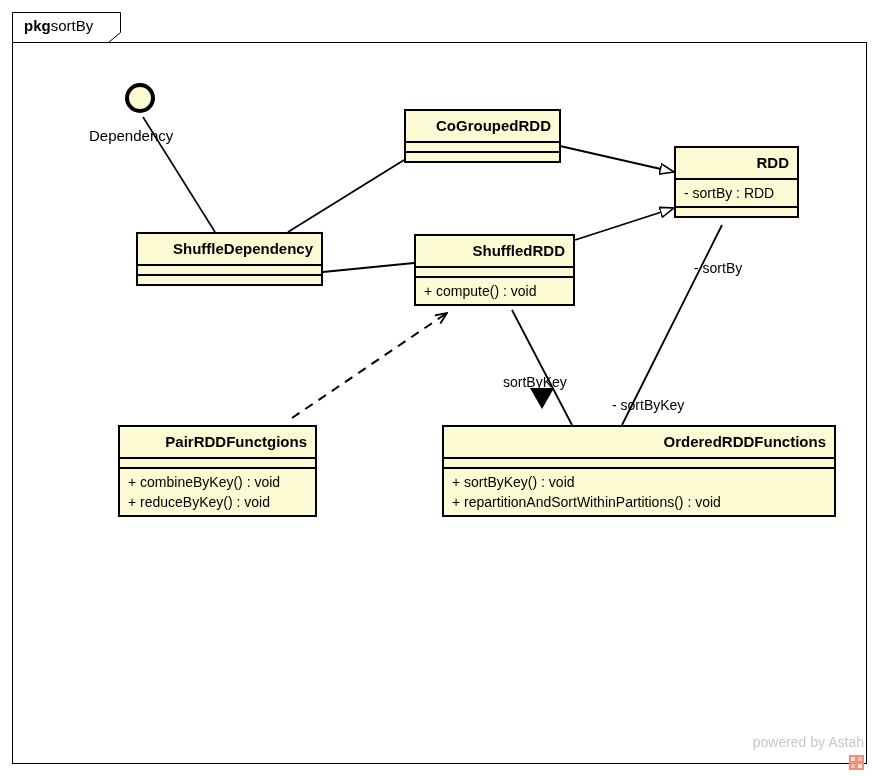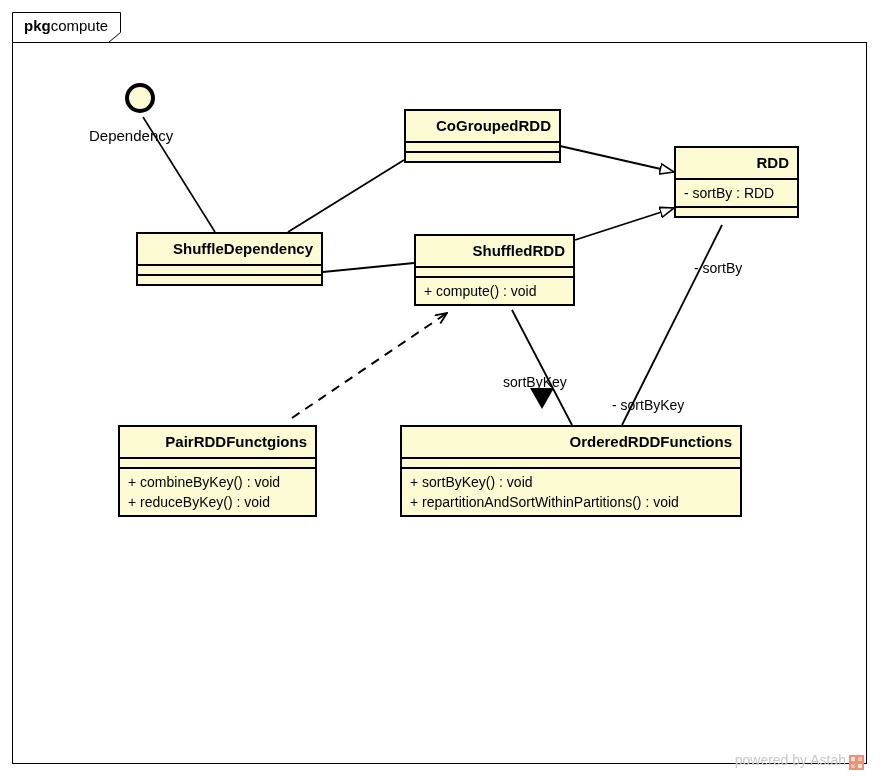--- a/index.html
+++ b/index.html
@@ -137,41 +137,42 @@
   #watermark {
     position: absolute;
     right: 16px;
     bottom: 8px;
     display: flex;
     align-items: flex-end;
     gap: 3px;
     font-size: 14px;
     color: #c8c8c8;
     white-space: nowrap;
+    flex-direction: column;
   }
   #watermark-logo {
     display: inline-block;
     width: 15px;
     height: 15px;
     position: relative;
     top: 2px;
   }
 </style>
 </head>
 <body>
 
 <div id="canvas">
 
   <div id="package-frame">
     <div id="package-body"></div>
     <div id="package-tab">
       <svg width="109" height="31" viewBox="0 0 109 31" xmlns="http://www.w3.org/2000/svg">
         <path d="M0.5,0.5 L108.5,0.5 L108.5,20.5 L96.5,30.5 L0.5,30.5 Z" fill="#ffffff" stroke="#000000" stroke-width="1"></path>
       </svg>
-      <div id="package-tab-label"><span class="kw">pkg</span><span>compute</span></div>
+      <div id="package-tab-label"><span class="kw">pkg</span><span>sortBy</span></div>
     </div>
   </div>
 
   <svg id="connectors" viewBox="0 0 880 776" xmlns="http://www.w3.org/2000/svg">
     <defs>
       <marker id="gen-arrow" markerWidth="16" markerHeight="16" refX="14.5" refY="6" orient="auto" markerUnits="userSpaceOnUse">
         <path d="M0.5,0.8 L14.5,6 L0.5,11.2 Z" fill="#ffffff" stroke="#000000" stroke-width="1.6"></path>
       </marker>
       <marker id="dep-arrow" markerWidth="14" markerHeight="14" refX="12.5" refY="5.5" orient="auto" markerUnits="userSpaceOnUse">
         <path d="M1,0.5 L12.5,5.5 L1,10.5" fill="none" stroke="#000000" stroke-width="1.8"></path>
@@ -231,21 +232,21 @@
   </div>
 
   <div class="uml-class" style="left:414px; top:234px; width:161px;">
     <div class="uml-name">ShuffledRDD</div>
     <div class="uml-compartment empty"></div>
     <div class="uml-compartment">
       <div class="uml-feature">+ compute() : void</div>
     </div>
   </div>
 
-  <div class="uml-class" style="left:400px; top:425px; width:342px;">
+  <div class="uml-class" style="left:442px; top:425px; width:394px;">
     <div class="uml-name">OrderedRDDFunctions</div>
     <div class="uml-compartment empty"></div>
     <div class="uml-compartment">
       <div class="uml-feature">+ sortByKey() : void</div>
       <div class="uml-feature">+ repartitionAndSortWithinPartitions() : void</div>
     </div>
   </div>
 
   <div class="edge-label" style="left:503px; top:374px;">sortByKey</div>
 

